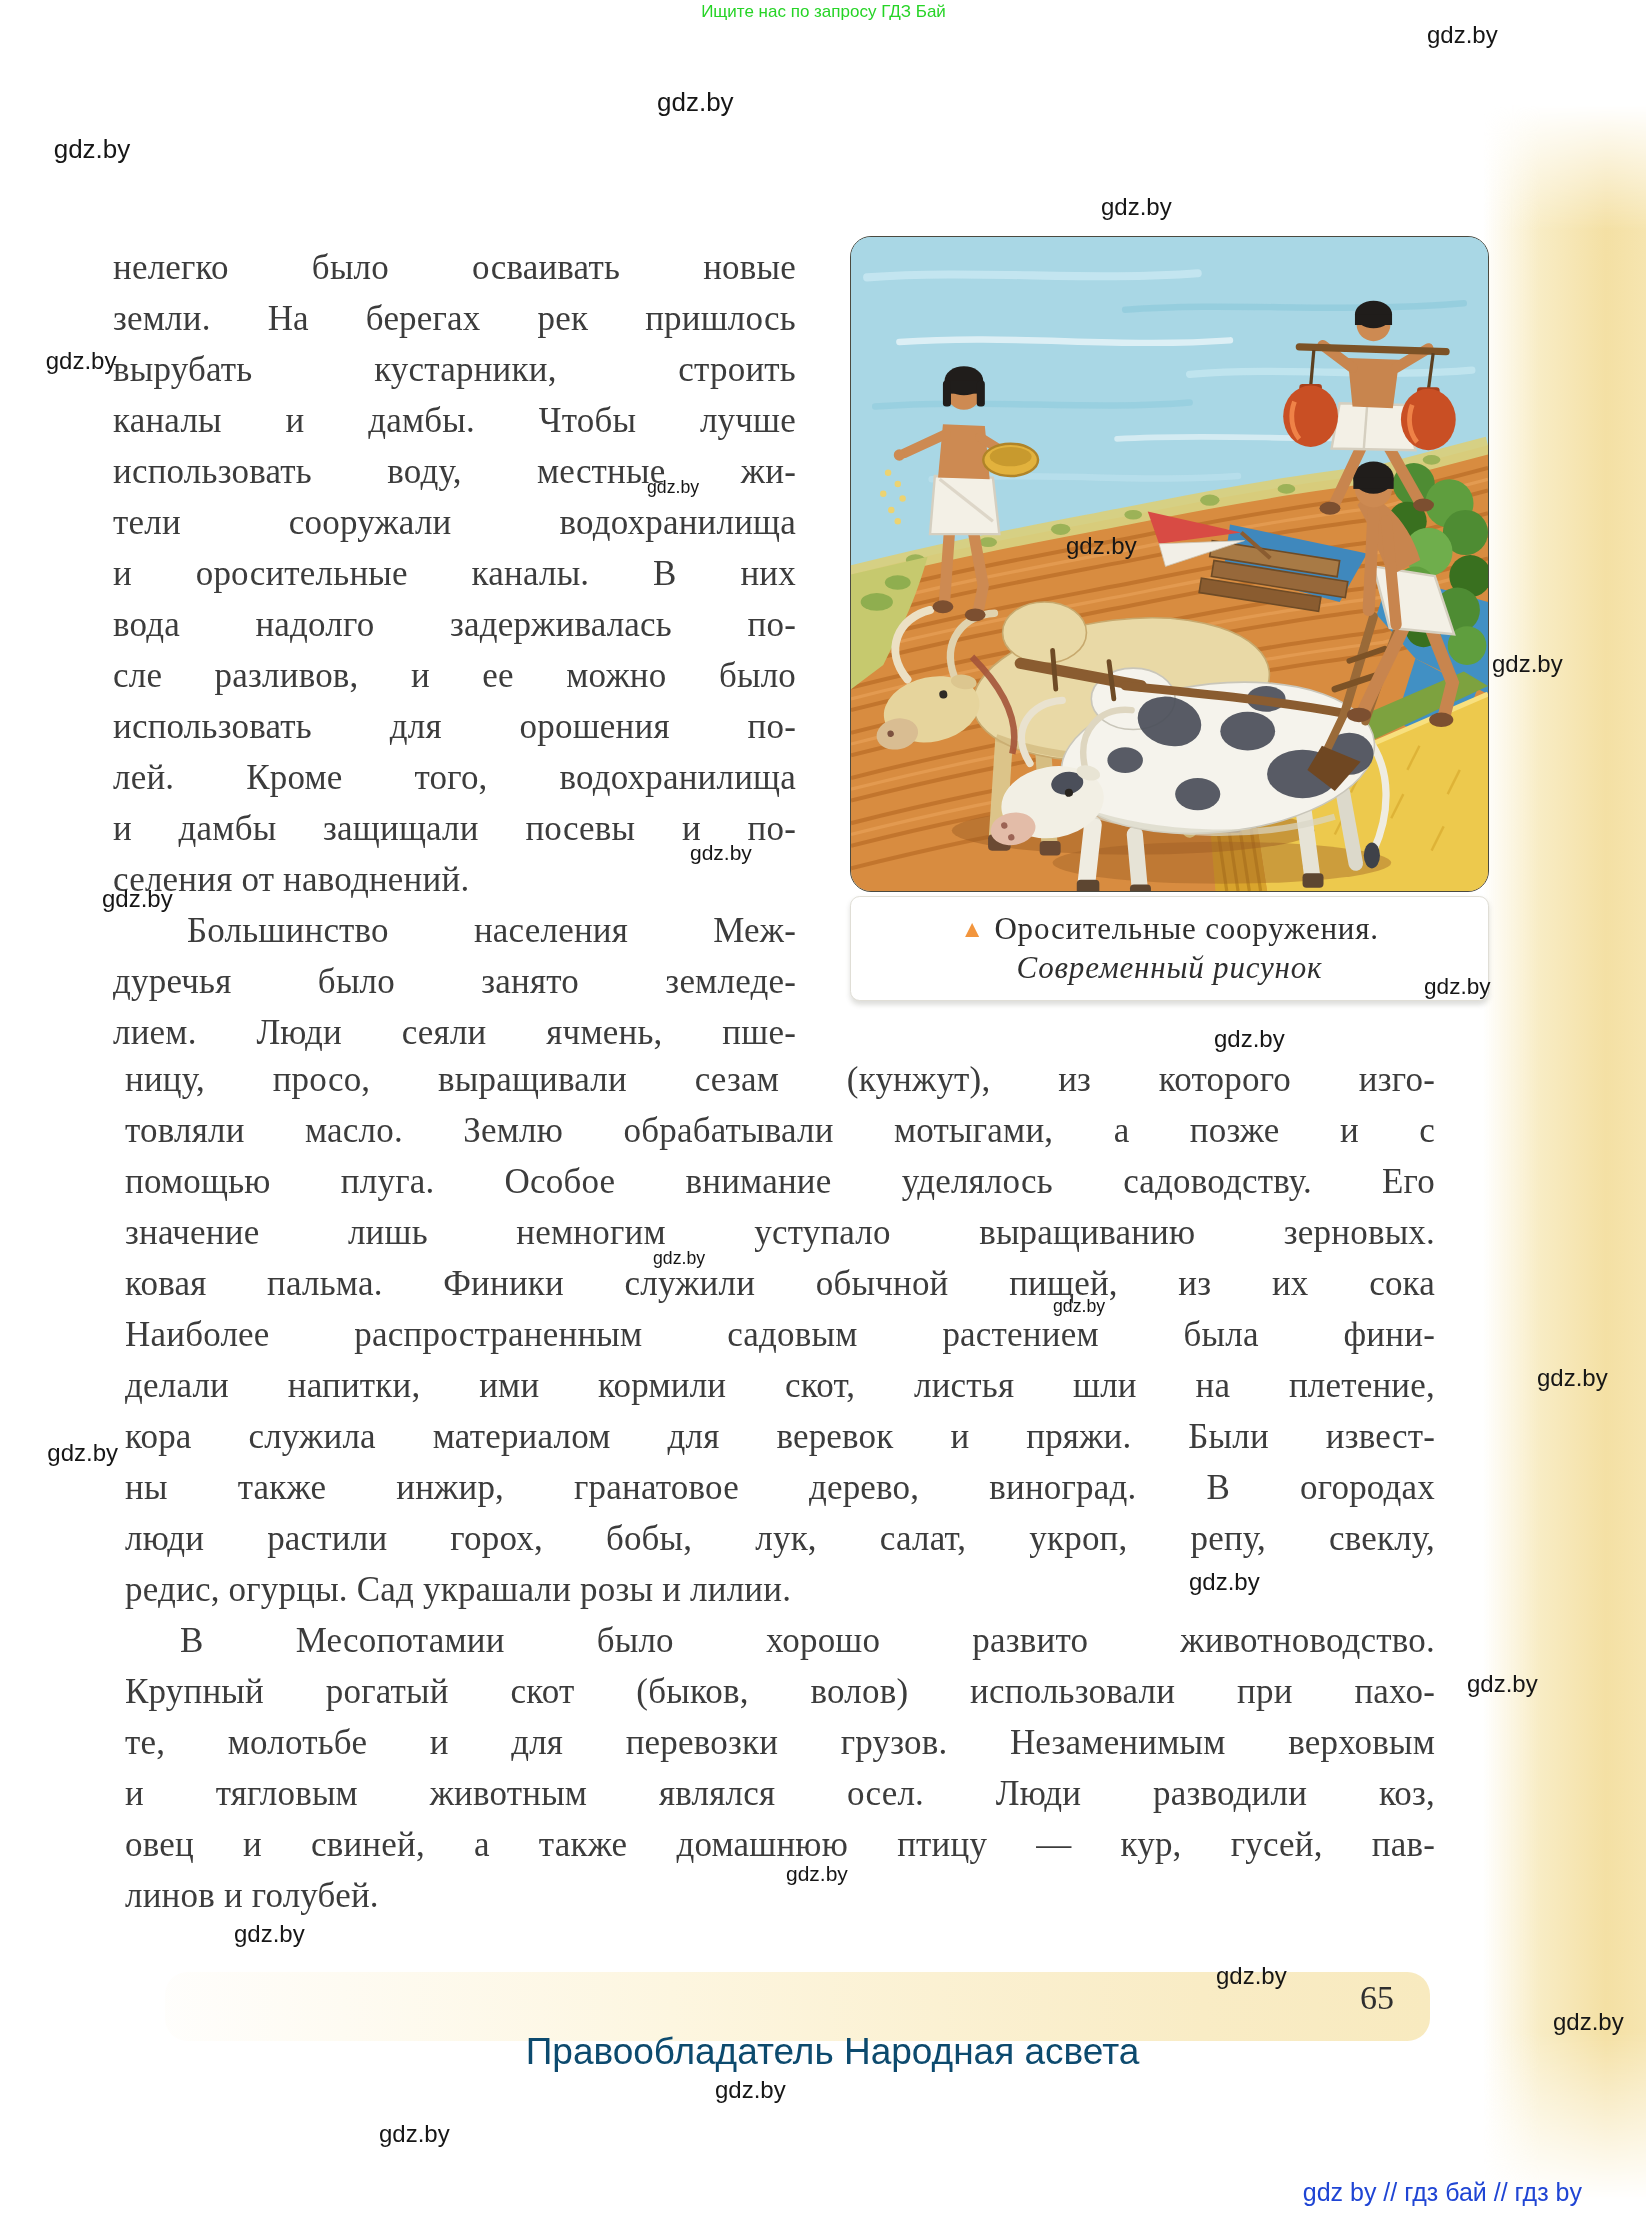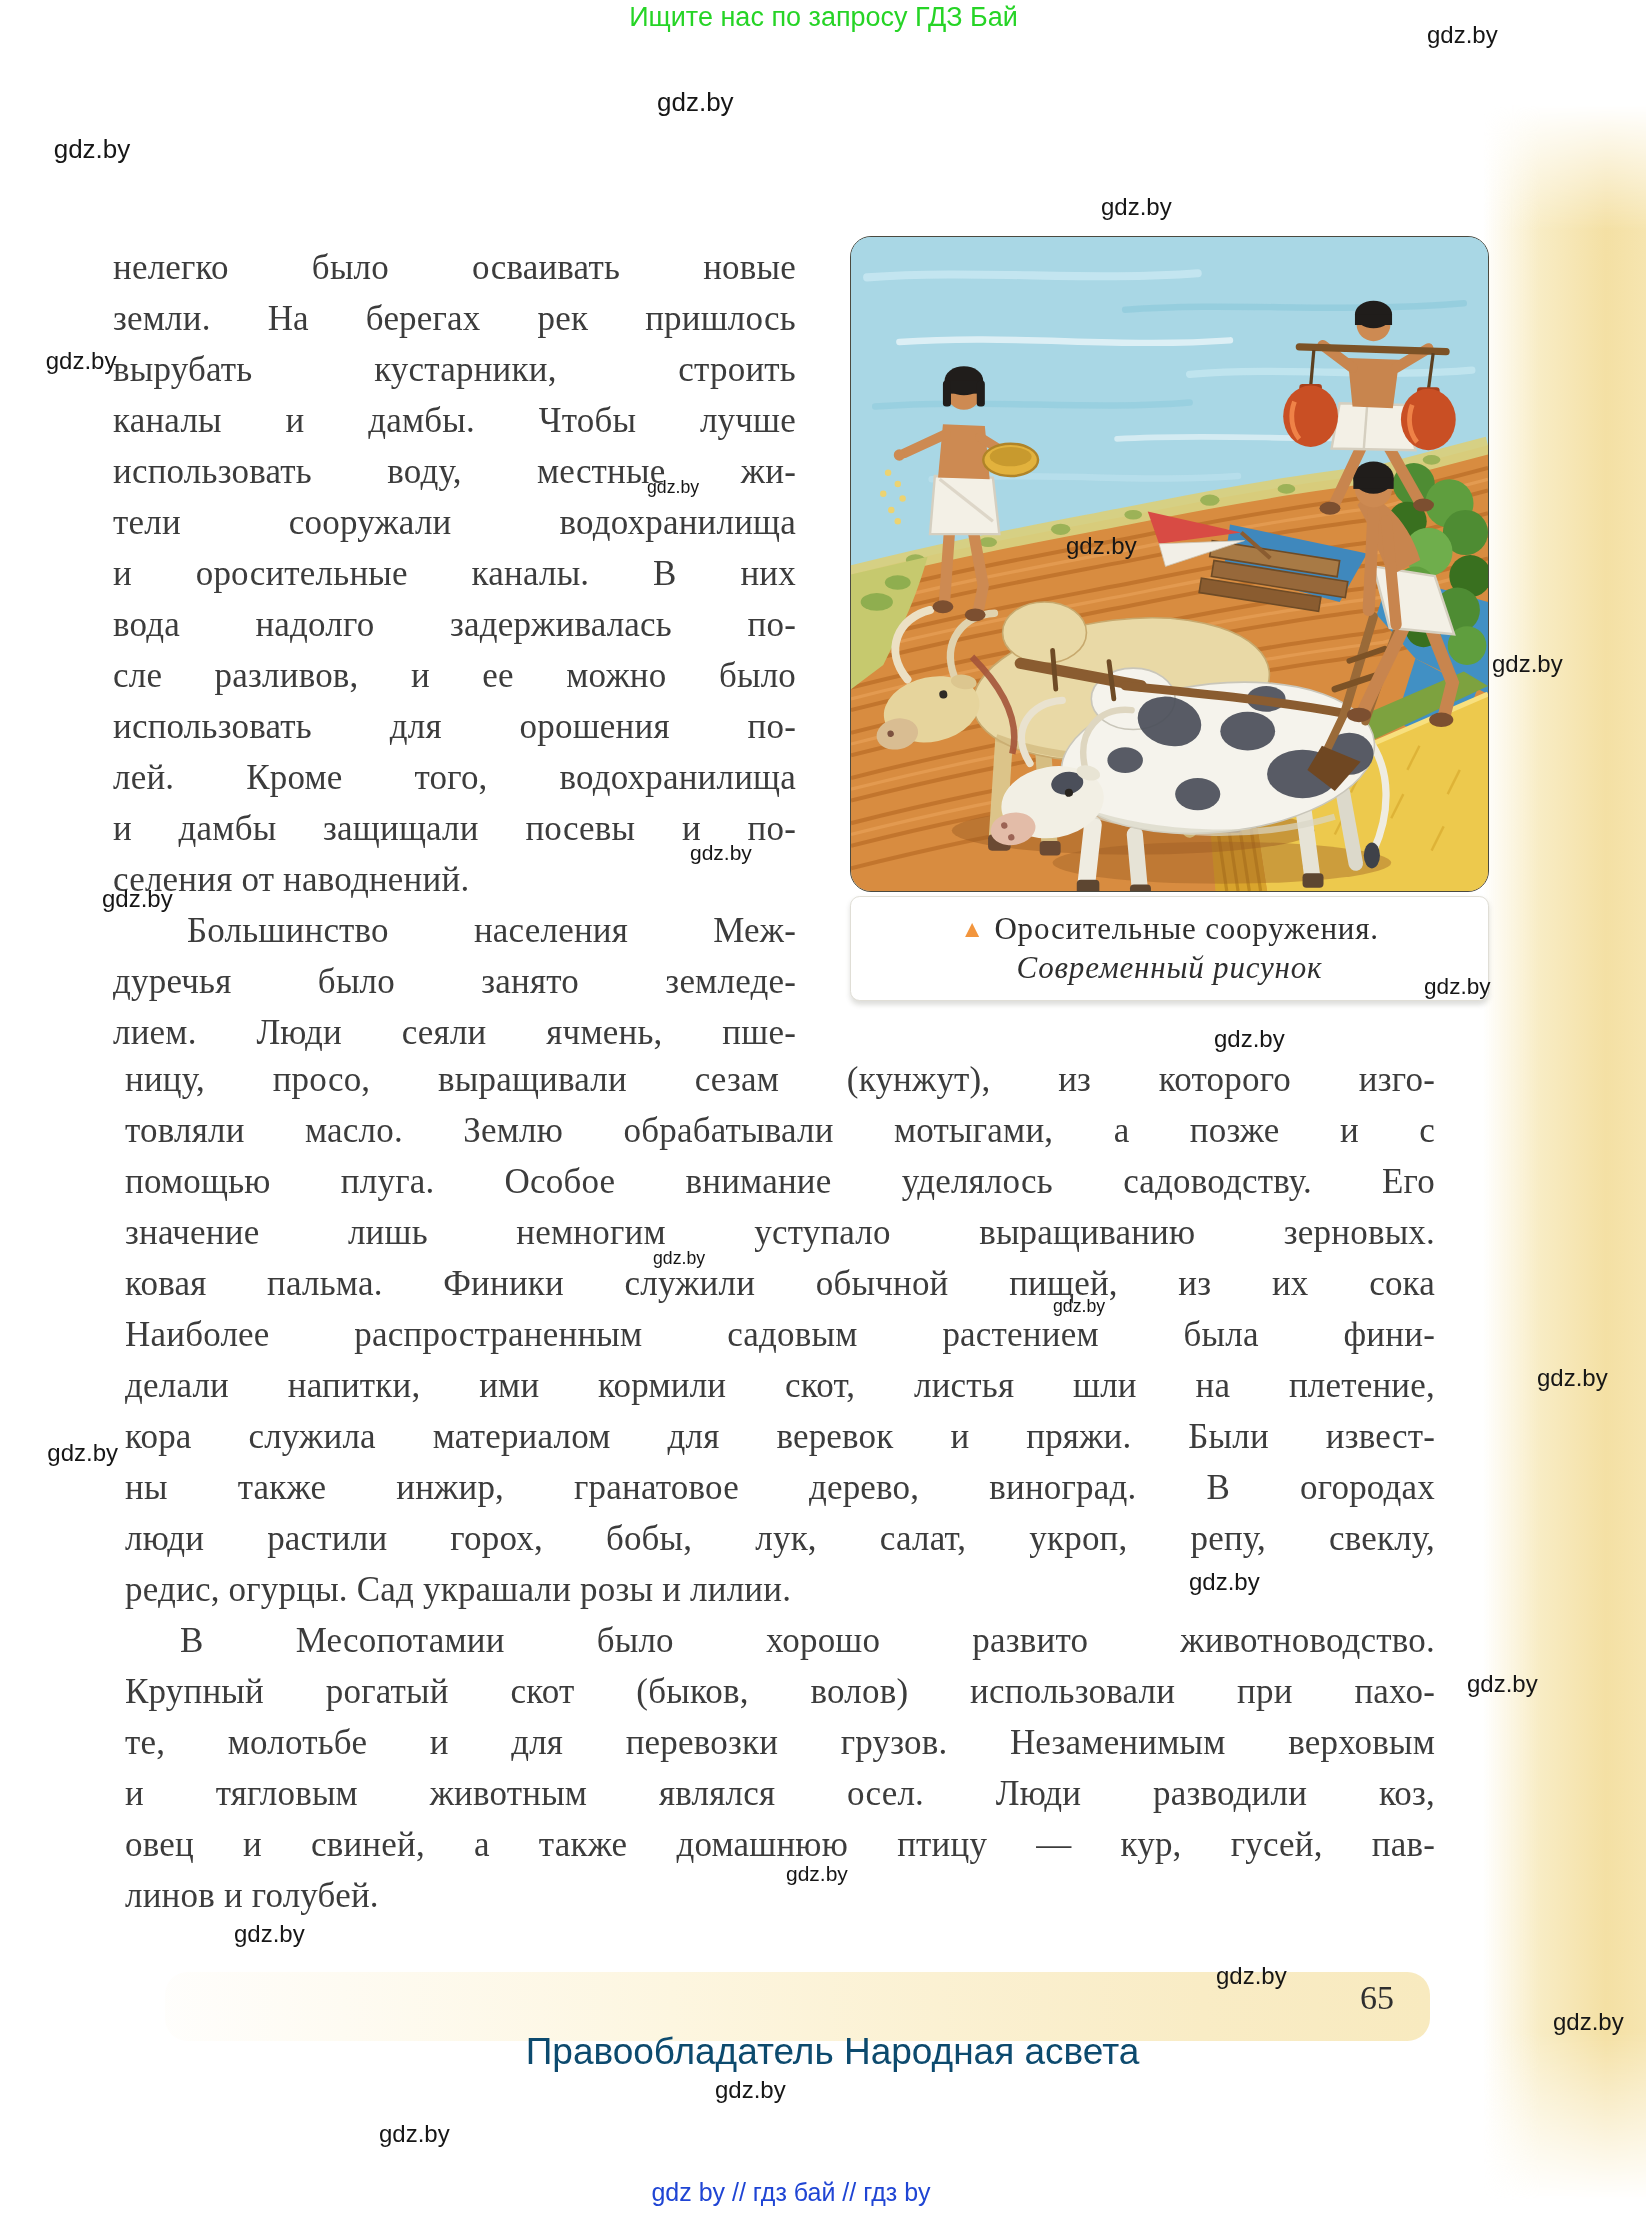--- a/index.html
+++ b/index.html
@@ -17,25 +17,25 @@
     z-index:0;}
 
   
   .txt-line{height:51px;line-height:51px;font-size:35px;color:#3c3c3c;
     text-align:justify;text-align-last:justify;letter-spacing:0.2px;}
   .txt-line.end{text-align:center;text-align-last:left;}
   .colblock{position:absolute;left:113px;top:242px;width:683px;z-index:2;}
   .fullblock{position:absolute;left:125px;top:1054px;width:1310px;z-index:2;}
 
   .banner{position:absolute;left:0;top:1.6px;width:1647px;text-align:center;
-    font-family:"Liberation Sans",sans-serif;font-size:27px;z-index:3;}
+    font-family:"Liberation Sans",sans-serif;font-size:17px;z-index:3;}
   .pagenum{position:absolute;left:1360px;top:1979px;font-size:34px;color:#2f2f2f;z-index:2;}
   .pink-footer{position:absolute;left:0;top:2031px;width:1647px;text-align:center;
     font-family:"Liberation Sans",sans-serif;font-size:37px;z-index:2;}
-  .blue-links{position:absolute;left:0;top:2178px;width:1582px;text-align:center;
+  .blue-links{position:absolute;left:0;top:2178px;width:1582px;text-align:right;
     font-family:"Liberation Sans",sans-serif;font-size:25px;z-index:3;cursor:pointer;}
 
   
   .figure-box{position:absolute;left:850px;top:236px;width:637px;height:654px;
     border:1.6px solid #4b4a40;border-radius:21px;overflow:hidden;background:#a9d7e5;z-index:1;}
   .figure-box svg{display:block;width:100%;height:100%;}
   .caption-box{position:absolute;left:850px;top:896px;width:637px;height:103px;
     background:#ffffff;border:0.8px solid #e0ded6;border-radius:9.7px;
     box-shadow:0 3.2px 5.6px rgba(70,70,55,.18);z-index:1;
     display:flex;flex-direction:column;align-items:center;justify-content:center;}

